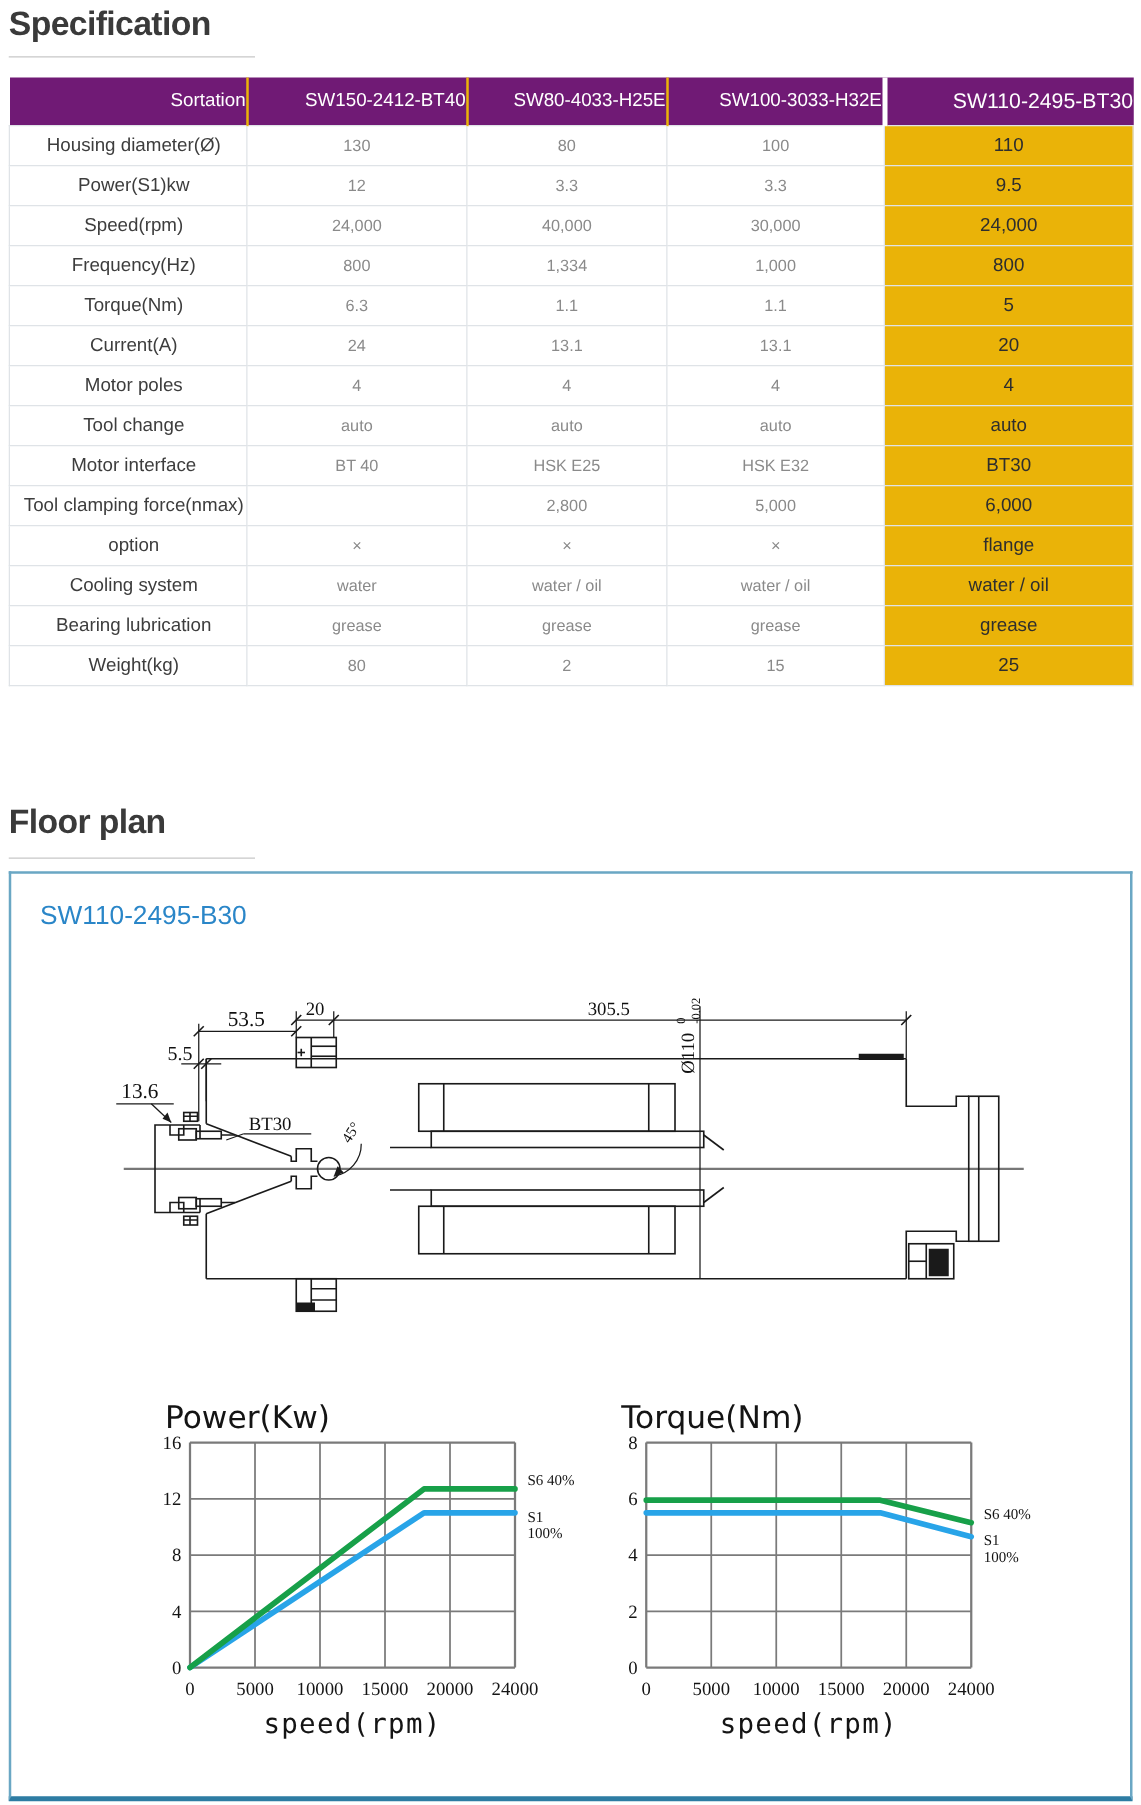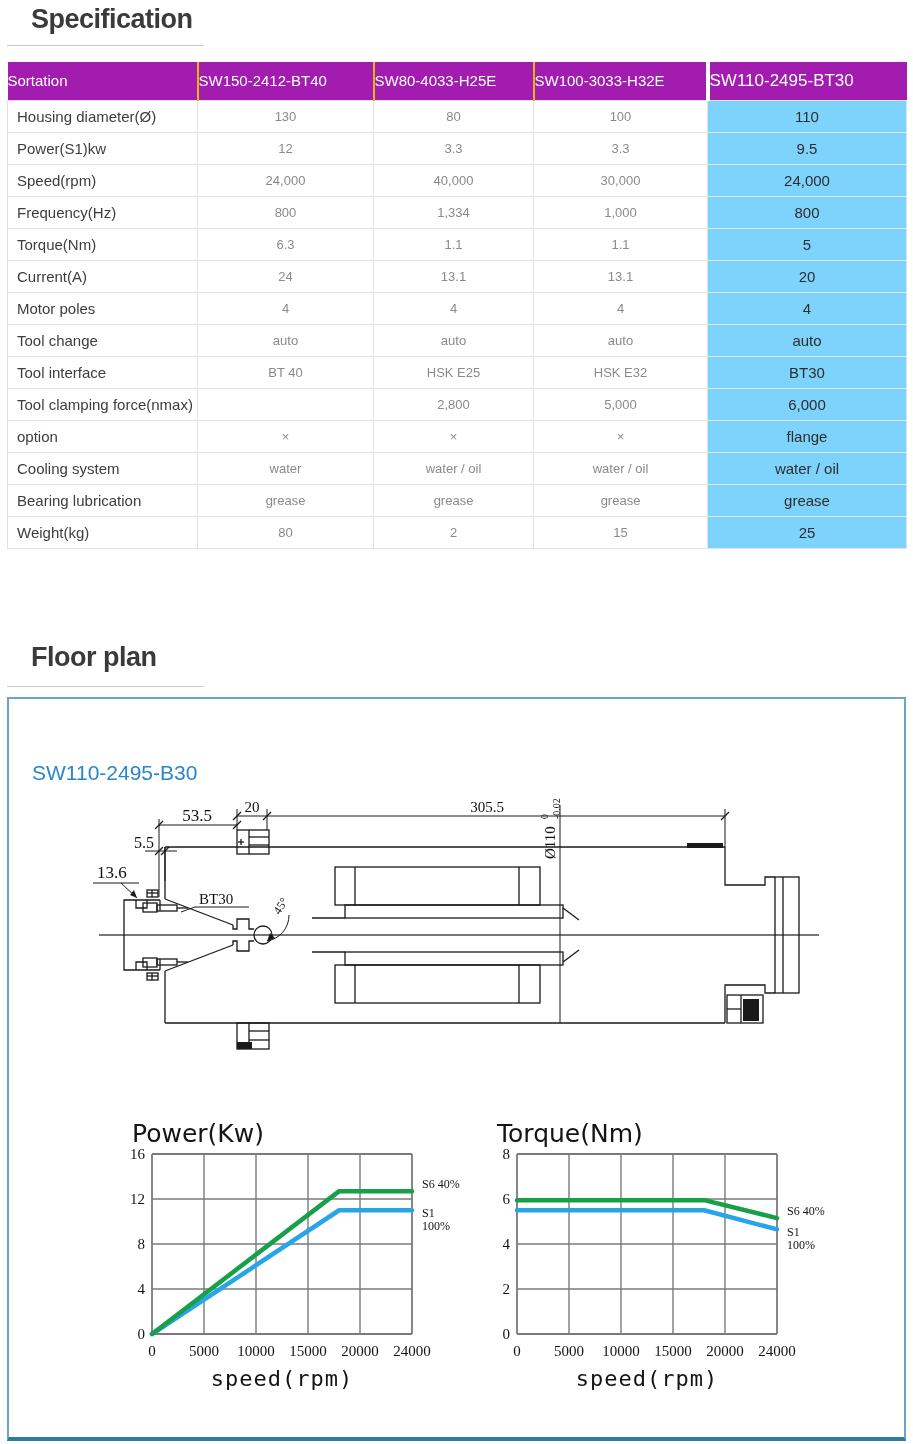--- a/index.html
+++ b/index.html
@@ -1,31 +1,31 @@
 <!DOCTYPE html>
 <html><head>
 <meta charset="utf-8">
 <style>
   * { margin:0; padding:0; box-sizing:border-box; }
   html,body { background:#fff; }
   body { width:913px; height:1444px; position:relative; font-family:"Liberation Sans",sans-serif; overflow:hidden; }
-  .section-heading { position:absolute; left:7px; font-size:27px; font-weight:600; color:#3a3a3a; letter-spacing:-0.5px;margin-left:24px; }
+  .section-heading { position:absolute; left:7px; font-size:27px; font-weight:600; color:#3a3a3a; letter-spacing:-0.5px; }
   .heading-divider { position:absolute; left:7px; width:197px; border-top:1px solid #c8c8c8; height:0; }
   
   table.spec { position:absolute; left:7px; top:62px; width:899px; border-collapse:collapse; table-layout:fixed; }
-  table.spec th { background:#a21caf; color:#fff; font-size:15px; font-weight:400; height:38px; text-align:left; vertical-align:middle; }
+  table.spec th { background:#701a75; color:#fff; font-size:15px; font-weight:400; height:38px; text-align:right; vertical-align:middle; }
   table.spec th + th { border-left:2px solid #eab308; }
   table.spec th.hl-head { border-left:4px solid #fff; font-size:17px; font-weight:400; }
   table.spec td { border:1px solid #dfe3e7; height:32px; text-align:center; vertical-align:middle; font-size:13px; color:#8a8a8a; background:#fff; }
-  table.spec td.lbl { text-align:left; padding-left:9px; font-size:15px; color:#3d3d3d; }
-  table.spec td.hl { background:#7dd3fc; font-size:15px; color:#2e2e2e; }
+  table.spec td.lbl { text-align:center; padding-left:9px; font-size:15px; color:#3d3d3d; }
+  table.spec td.hl { background:#eab308; font-size:15px; color:#2e2e2e; }
   
   .floor-box { position:absolute; left:7px; top:697px; width:899px; height:744px;
                border:2px solid #6aa7c4; border-bottom:4px solid #2d7ca3; background:#fff; }
-  .model-label { position:absolute; left:23px; top:22px; font-size:21px; color:#2a86c8;margin-top:40px; }
+  .model-label { position:absolute; left:23px; top:22px; font-size:21px; color:#2a86c8; }
   .drawing { position:absolute; left:78px; top:78px; }
   .chart { position:absolute; top:413px; }
   .chart.power { left:105px; }
   .chart.torque { left:470px; }
 </style>
 </head>
 <body>
 
 <h2 class="section-heading" style="top:4px;">Specification</h2>
 <div class="heading-divider" style="top:45px;"></div>
@@ -98,21 +98,21 @@
         <td class="hl">4</td>
       </tr>
       <tr>
         <td class="lbl">Tool change</td>
         <td class="val">auto</td>
         <td class="val">auto</td>
         <td class="val">auto</td>
         <td class="hl">auto</td>
       </tr>
       <tr>
-        <td class="lbl">Tool interface</td>
+        <td class="lbl">Motor interface</td>
         <td class="val">BT 40</td>
         <td class="val">HSK E25</td>
         <td class="val">HSK E32</td>
         <td class="hl">BT30</td>
       </tr>
       <tr>
         <td class="lbl">Tool clamping force(nmax)</td>
         <td class="val"></td>
         <td class="val">2,800</td>
         <td class="val">5,000</td>

